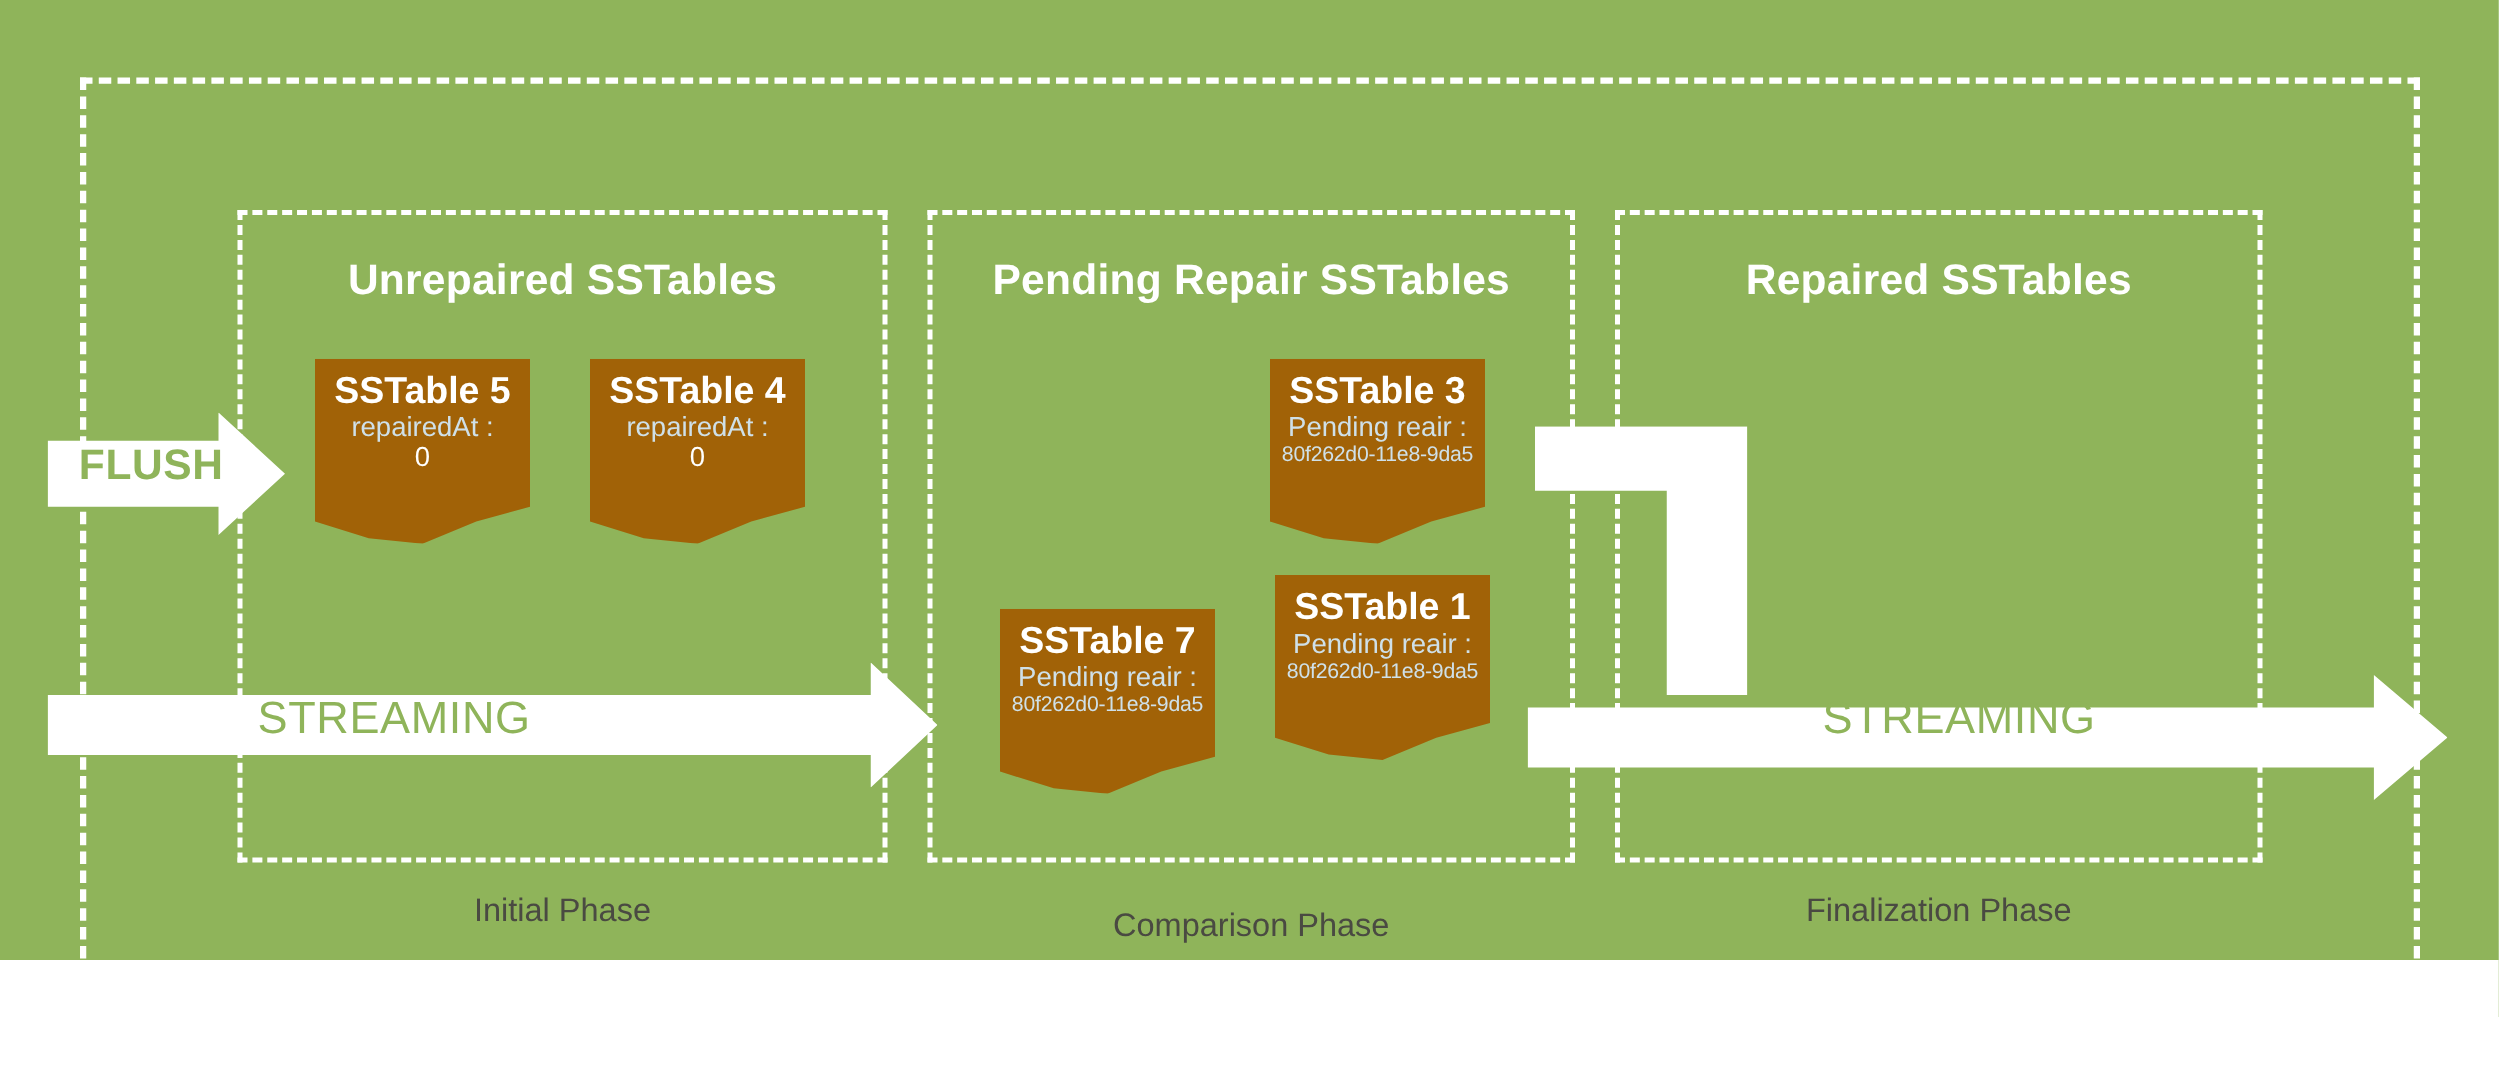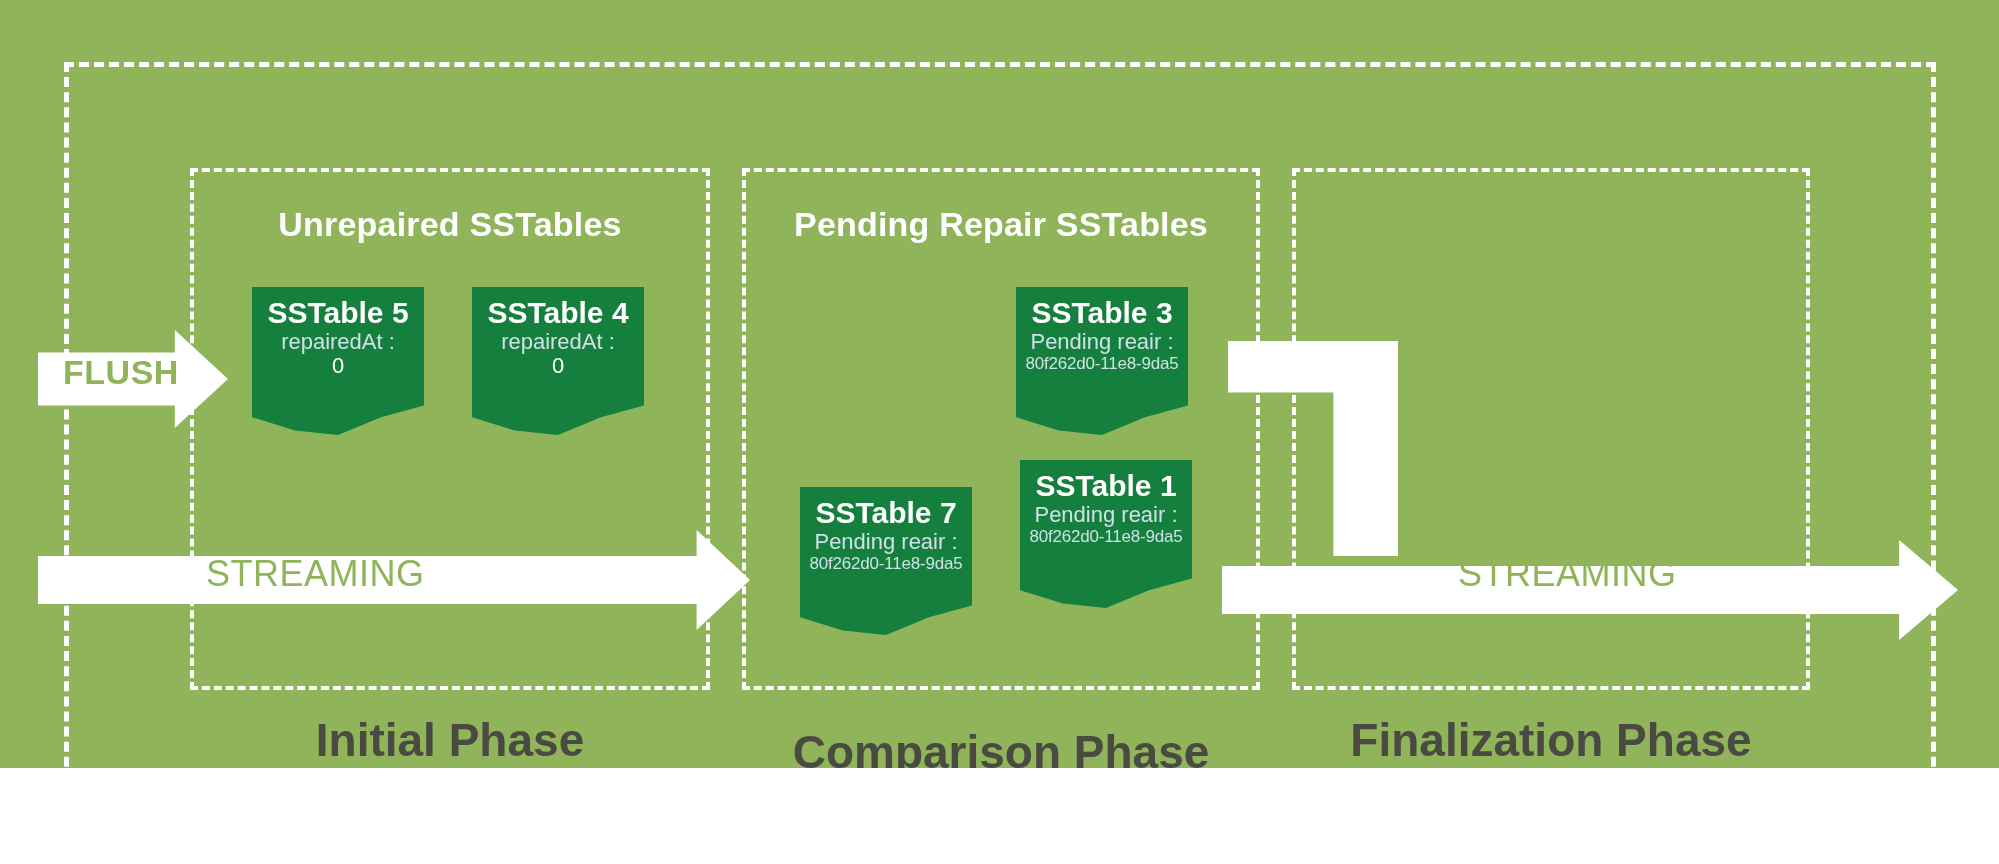--- a/index.html
+++ b/index.html
@@ -53,38 +53,38 @@
   #hdr-unrepaired   { left: 190px;  width: 520px; }
   #hdr-pending      { left: 742px;  width: 518px; }
   #hdr-repaired     { left: 1292px; width: 518px; }
 
   
   .phase-label {
     position: absolute;
     top: 713px;
     text-align: center;
     color: #4a4a42;
-    font-size: 46px;
-    font-weight: bold;
+    font-size: 26px;
+    font-weight: normal;
     white-space: nowrap;
   }
   #lbl-initial      { left: 190px;  width: 520px; }
   #lbl-comparison   { left: 742px;  width: 518px; margin-top: 12px; }
   #lbl-finalization { left: 1292px; width: 518px; }
 
   
   .sstable {
     position: absolute;
     width: 172px;
     height: 148px;
     color: #ffffff;
     text-align: center;
     -webkit-clip-path: polygon(0 0, 100% 0, 100% 80%, 75% 88%, 50% 100%, 25% 97%, 0 88%);
     clip-path: polygon(0 0, 100% 0, 100% 80%, 75% 88%, 50% 100%, 25% 97%, 0 88%);
-    background: #15803d;
+    background: #a16207;
     box-sizing: border-box;
     padding-top: 9px;
   }
   .sstable .title {
     display: block;
     font-size: 30px;
     font-weight: bold;
     line-height: 1.12;
     white-space: nowrap;
   }
@@ -193,20 +193,21 @@
 <div id="canvas">
 
   <div class="dashed-box" id="outer-frame"></div>
 
   <div class="dashed-box phase-frame" id="frame-initial"></div>
   <div class="dashed-box phase-frame" id="frame-comparison"></div>
   <div class="dashed-box phase-frame" id="frame-finalization"></div>
 
   <div class="col-header" id="hdr-unrepaired">Unrepaired SSTables</div>
   <div class="col-header" id="hdr-pending">Pending Repair SSTables</div>
+  <div class="col-header" id="hdr-repaired">Repaired SSTables</div>
 
   <div id="flush-arrow"></div>
   <div id="flush-label">FLUSH</div>
 
   <div class="sstable" id="card-sstable5">
     <span class="title">SSTable 5</span>
     <span class="meta">repairedAt :</span>
     <span class="meta zero">0</span>
   </div>
 

